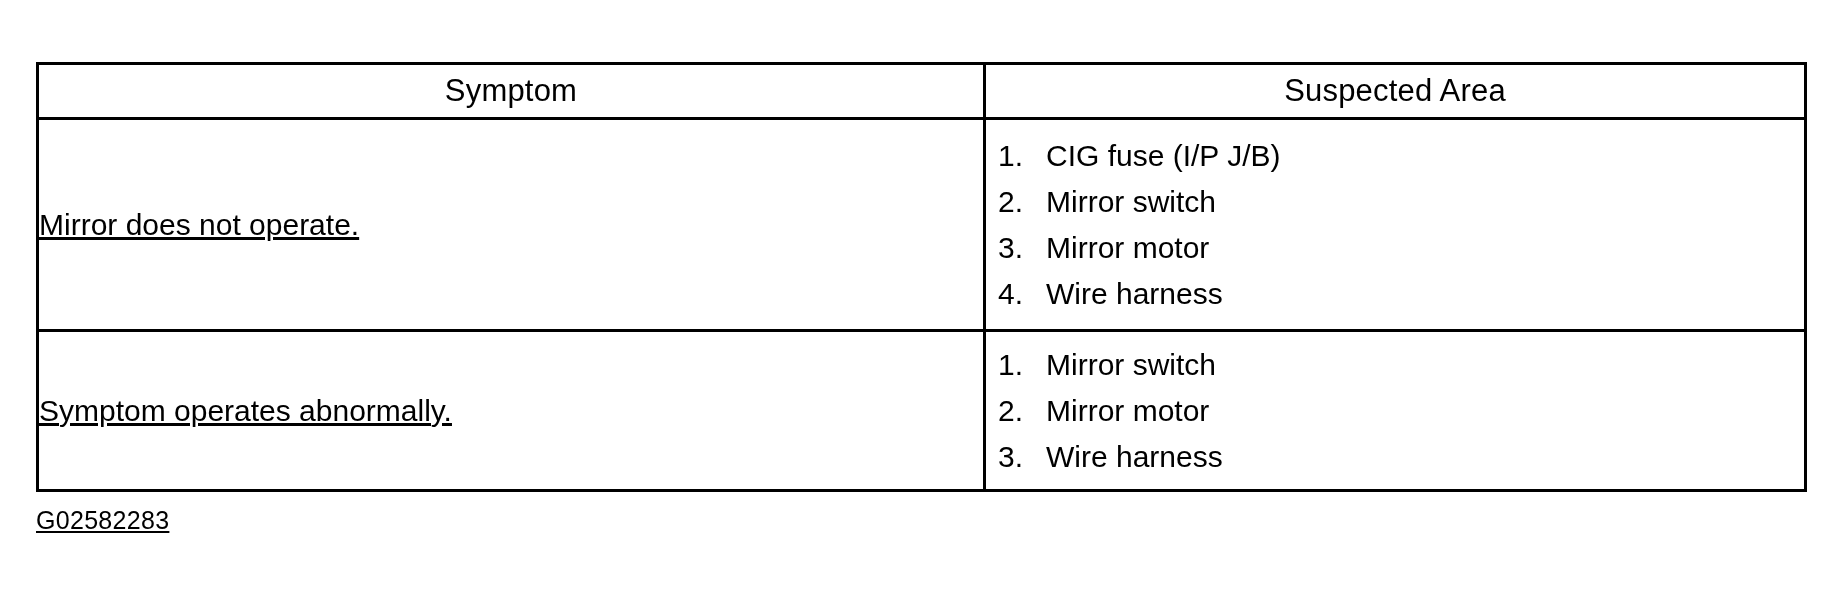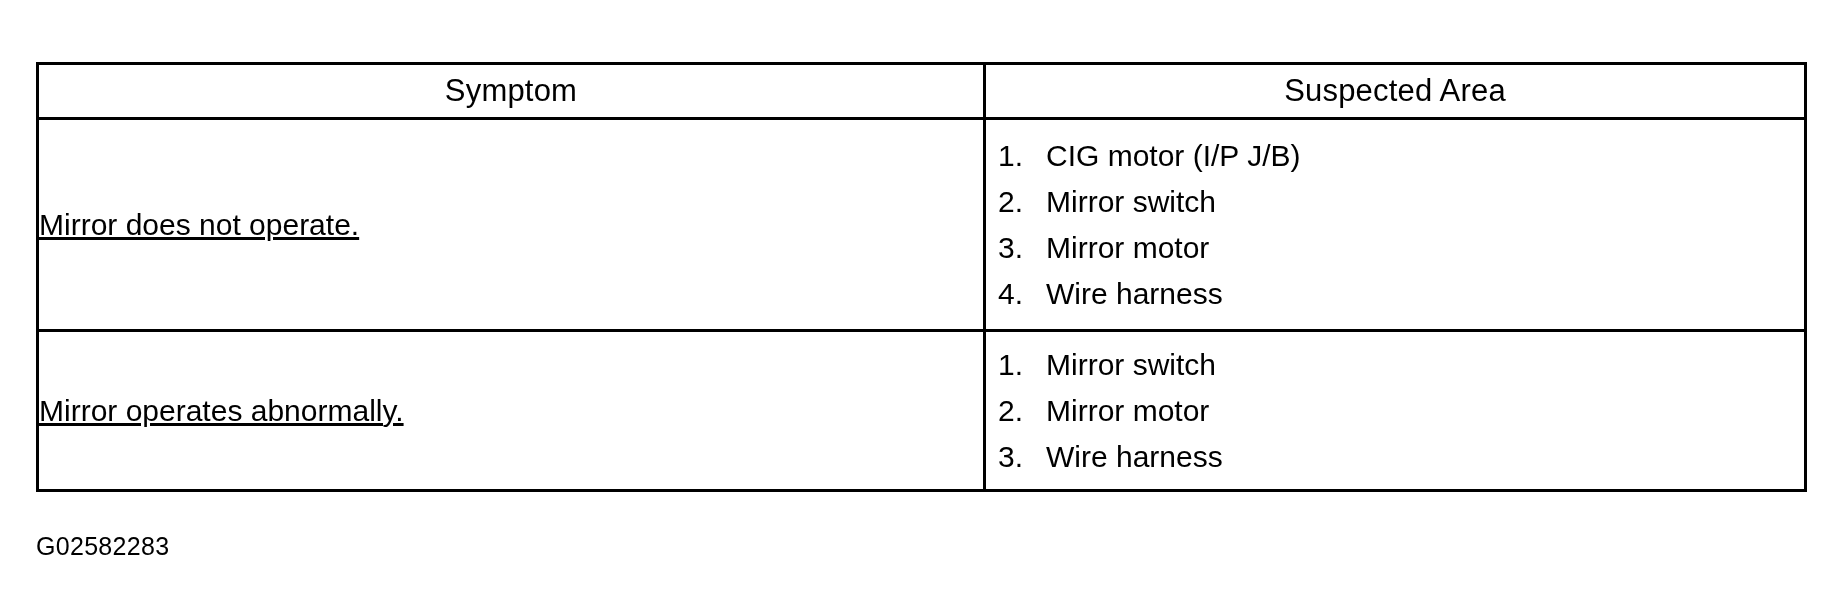--- a/index.html
+++ b/index.html
@@ -87,25 +87,26 @@
   }
   .area-label { flex: 1 1 auto; }
 
   .row-tall  { height: 212px; }
   .row-short { height: 160px; }
 
   
   .caption {
     position: absolute;
     left: 36px;
-    top: 534px;
+    top: 508px;
     font-size: 25px;
     letter-spacing: 0.3px;
     line-height: 1;
     white-space: nowrap;
+    text-decoration: underline;
   }
 </style>
 </head>
 <body>
 
 <div class="page">
 
   <table class="diag-table">
     <colgroup>
       <col class="col-symptom">
@@ -124,41 +125,41 @@
     <tbody>
 
       <tr class="row-tall">
         <td class="symptom-cell">
           <span>Mirror does not operate.</span>
         </td>
         <td class="area-cell">
           <ul class="area-list">
             <li>
               <span class="area-num">1.</span>
-              <span class="area-label">CIG motor (I/P J/B)</span>
+              <span class="area-label">CIG fuse (I/P J/B)</span>
             </li>
             <li>
               <span class="area-num">2.</span>
               <span class="area-label">Mirror switch</span>
             </li>
             <li>
               <span class="area-num">3.</span>
               <span class="area-label">Mirror motor</span>
             </li>
             <li>
               <span class="area-num">4.</span>
               <span class="area-label">Wire harness</span>
             </li>
           </ul>
         </td>
       </tr>
 
       <tr class="row-short">
         <td class="symptom-cell">
-          <span>Mirror operates abnormally.</span>
+          <span>Symptom operates abnormally.</span>
         </td>
         <td class="area-cell">
           <ul class="area-list">
             <li>
               <span class="area-num">1.</span>
               <span class="area-label">Mirror switch</span>
             </li>
             <li>
               <span class="area-num">2.</span>
               <span class="area-label">Mirror motor</span>

